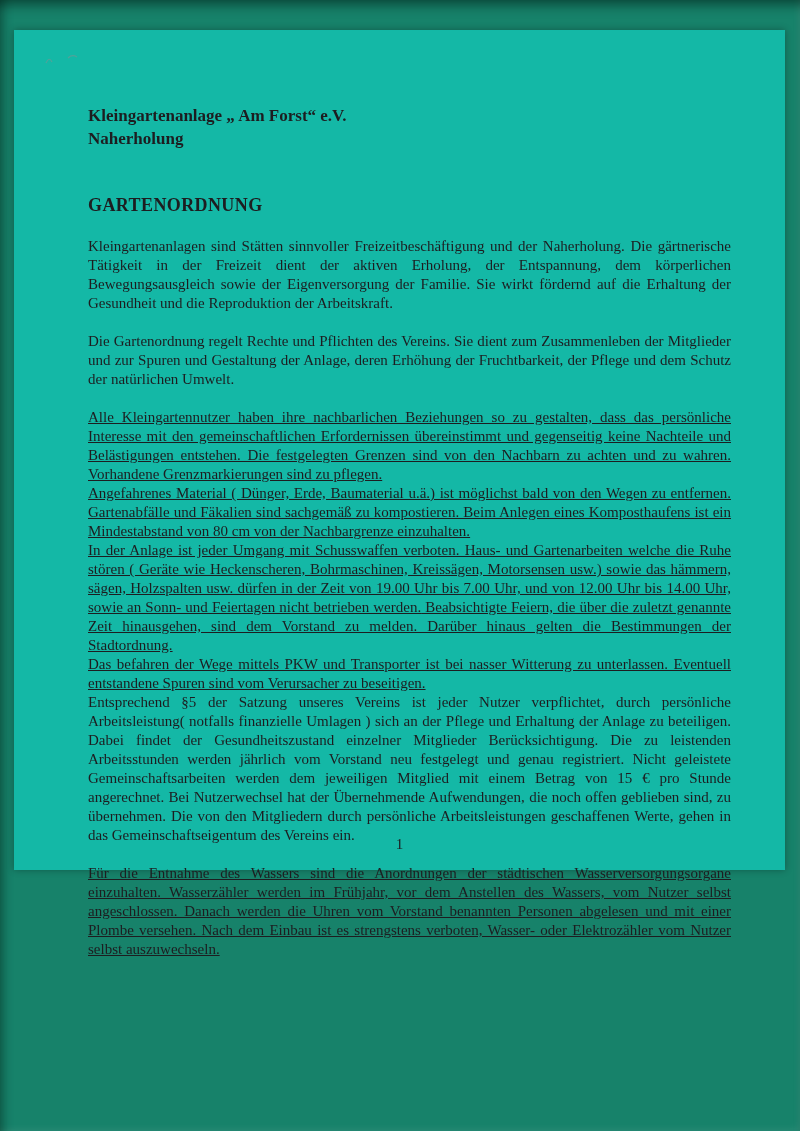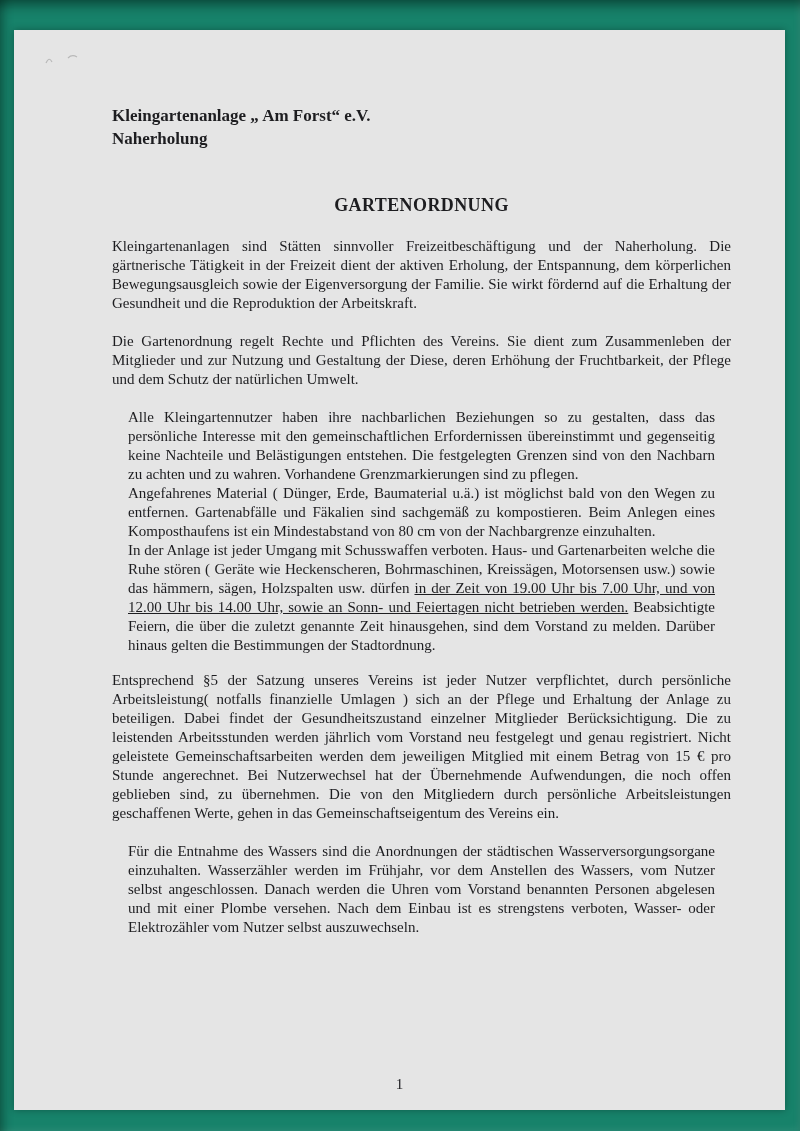--- a/index.html
+++ b/index.html
@@ -9,37 +9,37 @@
     font-family:"Liberation Serif", serif;
     position:relative;overflow:hidden;
   }
   .scan-bg{
     position:absolute;inset:0;
     box-shadow:inset 0 12px 12px -7px rgba(0,25,18,.55),
                inset 12px 0 10px -8px rgba(0,25,18,.35),
                inset -4px -4px 8px -4px rgba(255,255,255,.12);
   }
   .paper{
-    position:absolute;left:14px;top:30px;width:771px;height:1080px;
-    background:#e5e5e5;
+    position:absolute;left:14px;top:30px;width:771px;height:840px;
+    background:#14b8a6;
     box-sizing:border-box;
-    padding:74px 54px 0 98px;
+    padding:74px 54px 0 74px;
     color:#1d1d20;
     font-size:15px;line-height:19px;
     box-shadow:0 0 7px rgba(0,0,0,.3);
   }
   .pencil-mark{position:absolute;left:28px;top:22px;opacity:.5;}
   .org{font-weight:bold;font-size:17px;line-height:23px;}
   .doc-title{
-    font-size:18px;font-weight:bold;text-align:center;
+    font-size:18px;font-weight:bold;text-align:left;
     margin:46px 0 22px 0;letter-spacing:.4px;
   }
   .block{margin:0;text-align:justify;}
   .mb{margin-bottom:19px;}
-  .group{margin:16px;}
+  .group{margin:0;text-decoration:underline;}
   .u{text-decoration:underline;}
   .pagenum{
     position:absolute;left:0;right:0;bottom:16px;
     text-align:center;font-size:15px;color:#1d1d20;
   }
 </style>
 </head>
 <body>
 
 <div class="scan-bg"></div>
@@ -54,26 +54,27 @@
 
   <div class="org">
     <div>Kleingartenanlage „ Am Forst“ e.V.</div>
     <div>Naherholung</div>
   </div>
 
   <div class="doc-title">GARTENORDNUNG</div>
 
   <p class="block mb">Kleingartenanlagen sind Stätten sinnvoller Freizeitbeschäftigung und der Naherholung. Die gärtnerische Tätigkeit in der Freizeit dient der aktiven Erholung, der Entspannung, dem körperlichen Bewegungsausgleich sowie der Eigenversorgung der Familie. Sie wirkt fördernd auf die Erhaltung der Gesundheit und die Reproduktion der Arbeitskraft.</p>
 
-  <p class="block mb">Die Gartenordnung regelt Rechte und Pflichten des Vereins. Sie dient zum Zusammenleben der Mitglieder und zur Nutzung und Gestaltung der Diese, deren Erhöhung der Fruchtbarkeit, der Pflege und dem Schutz der natürlichen Umwelt.</p>
+  <p class="block mb">Die Gartenordnung regelt Rechte und Pflichten des Vereins. Sie dient zum Zusammenleben der Mitglieder und zur Spuren und Gestaltung der Anlage, deren Erhöhung der Fruchtbarkeit, der Pflege und dem Schutz der natürlichen Umwelt.</p>
 
   <div class="group mb">
     <p class="block">Alle Kleingartennutzer haben ihre nachbarlichen Beziehungen so zu gestalten, dass das persönliche Interesse mit den gemeinschaftlichen Erfordernissen übereinstimmt und gegenseitig keine Nachteile und Belästigungen entstehen. Die festgelegten Grenzen sind von den Nachbarn zu achten und zu wahren. Vorhandene Grenzmarkierungen sind zu pflegen.</p>
     <p class="block">Angefahrenes Material ( Dünger, Erde, Baumaterial u.ä.) ist möglichst bald von den Wegen zu entfernen. Gartenabfälle und Fäkalien sind sachgemäß zu kompostieren. Beim Anlegen eines Komposthaufens ist ein Mindestabstand von 80 cm von der Nachbargrenze einzuhalten.</p>
     <p class="block"><span>In der Anlage ist jeder Umgang mit Schusswaffen verboten. Haus- und Gartenarbeiten welche die Ruhe stören ( Geräte wie Heckenscheren, Bohrmaschinen, Kreissägen, Motorsensen usw.) sowie das hämmern, sägen, Holzspalten usw. dürfen </span><span class="u">in der Zeit von 19.00 Uhr bis 7.00 Uhr, und von 12.00 Uhr bis 14.00 Uhr, sowie an Sonn- und Feiertagen nicht betrieben werden.</span><span> Beabsichtigte Feiern, die über die zuletzt genannte Zeit hinausgehen, sind dem Vorstand zu melden. Darüber hinaus gelten die Bestimmungen der Stadtordnung.</span></p>
+    <p class="block">Das befahren der Wege mittels PKW und Transporter ist bei nasser Witterung zu unterlassen. Eventuell entstandene Spuren sind vom Verursacher zu beseitigen.</p>
   </div>
 
   <p class="block mb">Entsprechend §5 der Satzung unseres Vereins ist jeder Nutzer verpflichtet, durch persönliche Arbeitsleistung( notfalls finanzielle Umlagen ) sich an der Pflege und Erhaltung der Anlage zu beteiligen. Dabei findet der Gesundheitszustand einzelner Mitglieder Berücksichtigung. Die zu leistenden Arbeitsstunden werden jährlich vom Vorstand neu festgelegt und genau registriert. Nicht geleistete Gemeinschaftsarbeiten werden dem jeweiligen Mitglied mit einem Betrag von 15 € pro Stunde angerechnet. Bei Nutzerwechsel hat der Übernehmende Aufwendungen, die noch offen geblieben sind, zu übernehmen. Die von den Mitgliedern durch persönliche Arbeitsleistungen geschaffenen Werte, gehen in das Gemeinschaftseigentum des Vereins ein.</p>
 
   <div class="group mb">
     <p class="block">Für die Entnahme des Wassers sind die Anordnungen der städtischen Wasserversorgungsorgane einzuhalten. Wasserzähler werden im Frühjahr, vor dem Anstellen des Wassers, vom Nutzer selbst angeschlossen. Danach werden die Uhren vom Vorstand benannten Personen abgelesen und mit einer Plombe versehen. Nach dem Einbau ist es strengstens verboten, Wasser- oder Elektrozähler vom Nutzer selbst auszuwechseln.</p>
   </div>
 
   <div class="pagenum">1</div>
 

